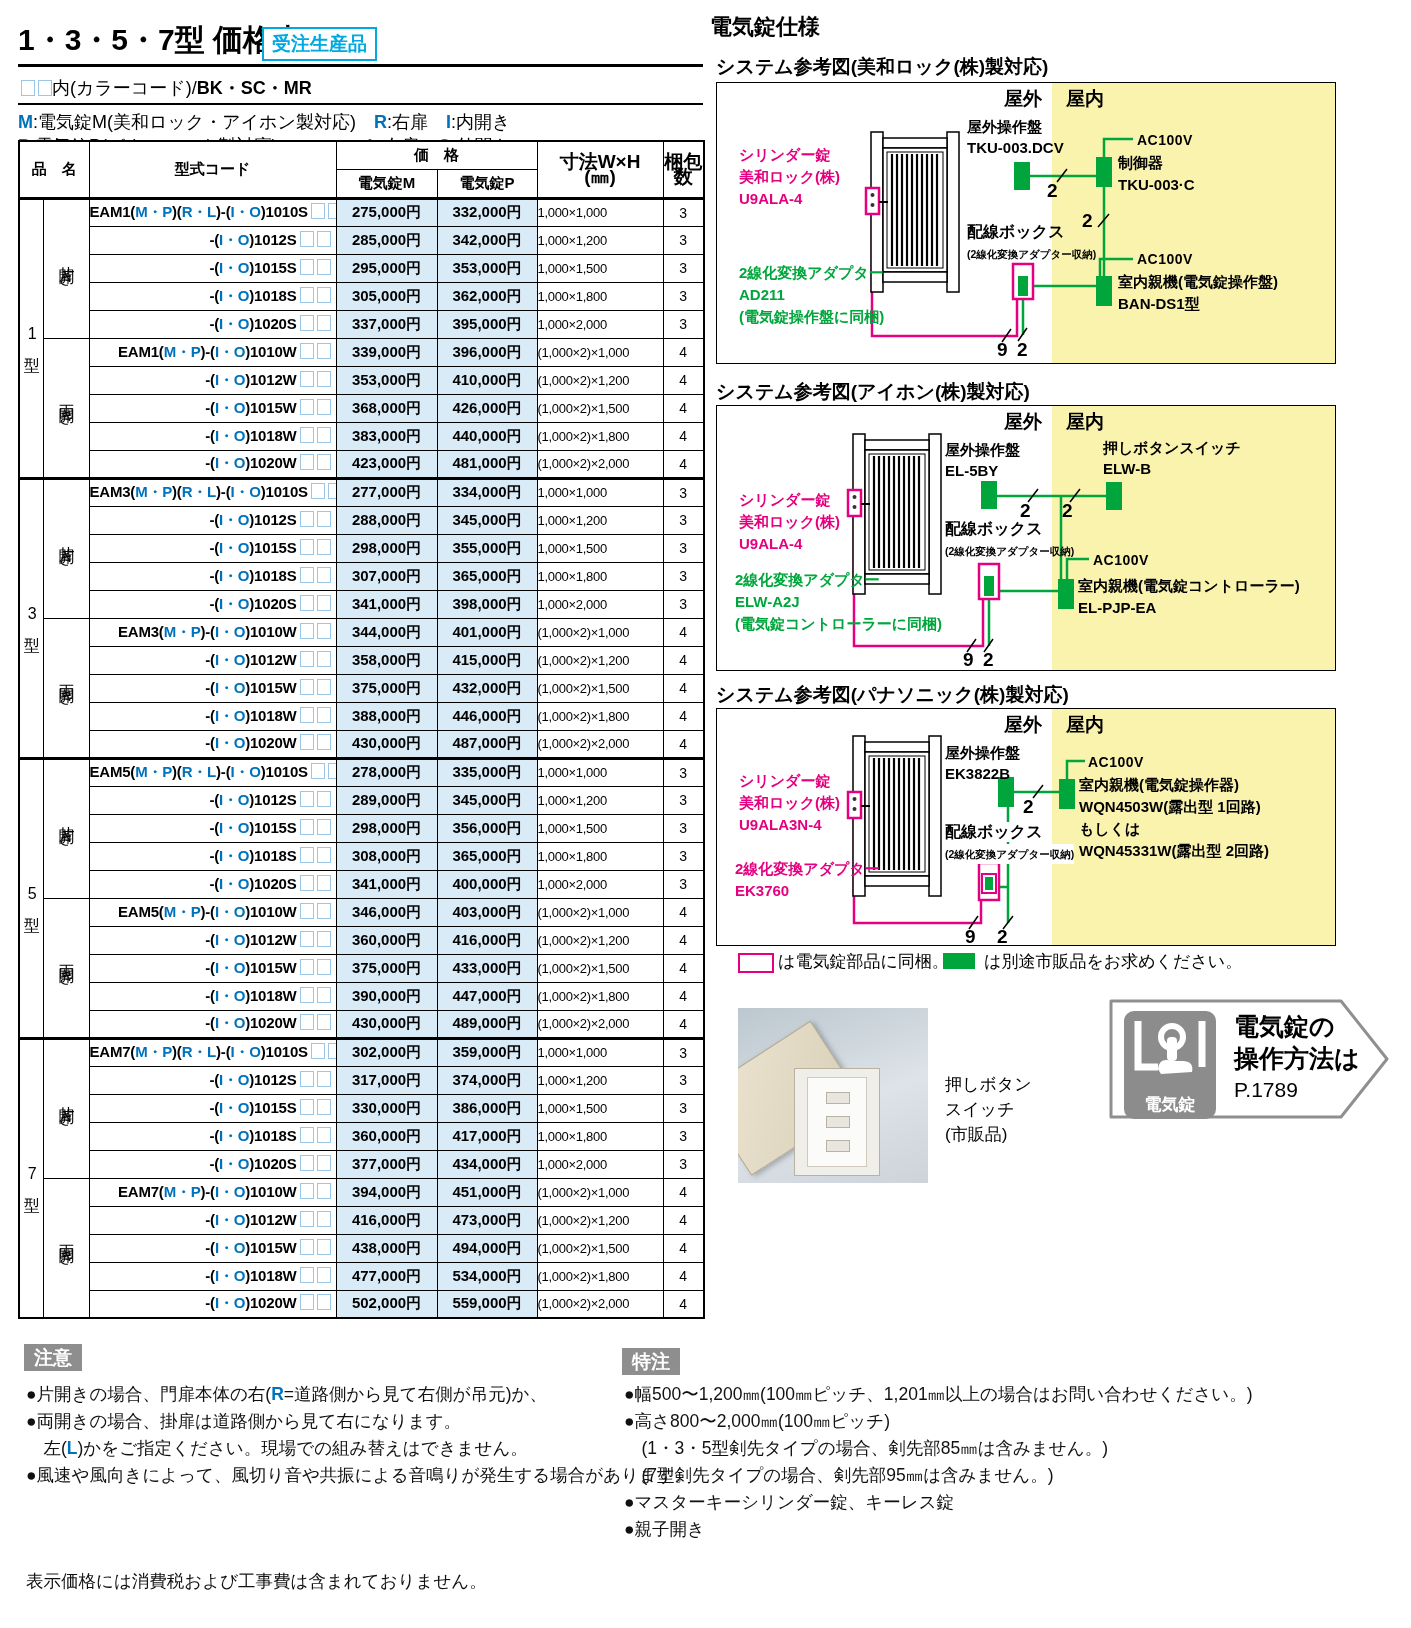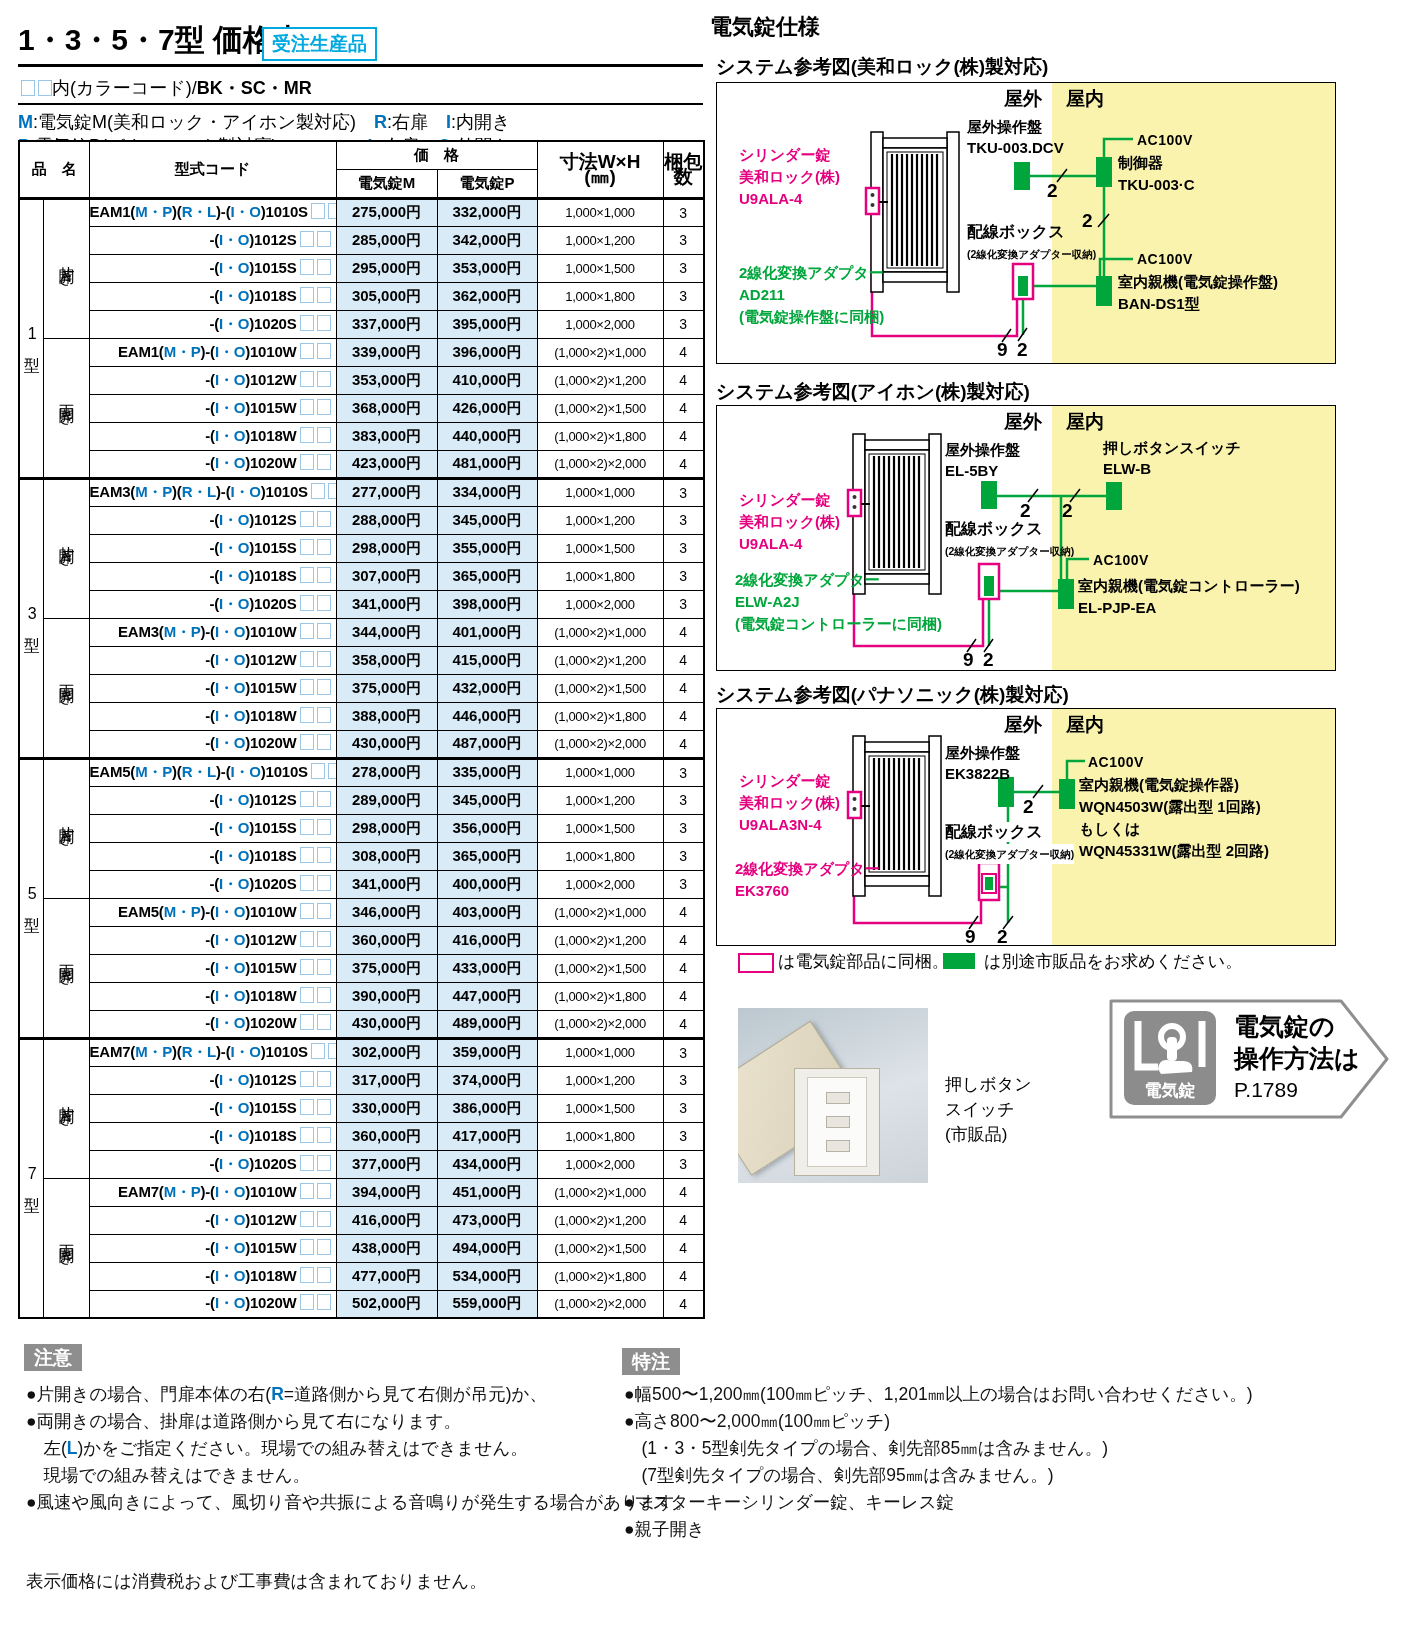--- a/index.html
+++ b/index.html
@@ -21,21 +21,21 @@
   table.price{position:absolute;left:18px;top:140px;border-collapse:collapse;table-layout:fixed;
               width:685px;}
   table.price th,table.price td{border:1px solid #000;padding:0;overflow:hidden;white-space:nowrap;}
   table.price{border:2px solid #000;}
   table.price thead th{font-size:15px;font-weight:bold;text-align:center;vertical-align:middle;background:#fff;}
   .hb{border-bottom:3px solid #000 !important;}
   tr.hrow1{height:28px;} tr.hrow2{height:29px;}
   table.price tbody tr{height:28px;}
   td.code{text-align:right;padding-right:5px !important;font-weight:bold;font-size:15px;letter-spacing:-0.2px;}
   td.price-m,td.price-p{background:#d9ebf7;text-align:center;font-weight:bold;font-size:15px;}
-  td.size{text-align:center;font-size:13px;letter-spacing:-0.3px;}
+  td.size{font-size:13px;letter-spacing:-0.3px;}
   td.qty{text-align:center;font-size:14px;}
   td.typecol,td.opencol{text-align:center;vertical-align:middle;}
   .vtext{writing-mode:vertical-rl;text-orientation:upright;font-size:16px;letter-spacing:3px;display:inline-block;}
   tr.grp td{border-top:3px solid #000;}
   .hsmall{font-size:19px;font-weight:bold;line-height:15px;}
   
   .rtitle{font-size:22px;font-weight:bold;}
   .dtitle{font-size:19px;font-weight:bold;white-space:nowrap;}
   .diagram{position:absolute;background:#fff;border:1.5px solid #000;}
   .yellow{position:absolute;top:0;bottom:0;background:#faf3ae;}
@@ -559,41 +559,40 @@
   <div class="pb-label" style="left:945px;top:1072px">
     <div>押しボタン</div>
     <div>スイッチ</div>
     <div>(市販品)</div>
   </div>
 
   <div class="ebadge" style="left:1108px;top:998px;width:282px;height:122px">
     <svg width="282" height="122">
       <polygon points="3,3 233,3 279,61 233,119 3,119" fill="#fff" stroke="#8f8f8f" stroke-width="3" stroke-linejoin="round"></polygon>
     </svg>
-    <div class="eicon" style="left:16px;top:13px;width:92px;height:94px">
+    <div class="eicon" style="left:16px;top:13px;width:92px;height:108px">
       <svg class="abs" style="left:0;top:4px" width="92" height="64" viewBox="0 0 92 64">
         <polyline points="14,6 14,52 34,52" fill="none" stroke="#fff" stroke-width="7"></polyline>
         <line x1="78" y1="6" x2="78" y2="52" stroke="#fff" stroke-width="7"></line>
         <circle cx="48" cy="22" r="11" fill="none" stroke="#fff" stroke-width="6"></circle>
         <rect x="43" y="22" width="10" height="24" rx="4" fill="#fff"></rect>
         <path d="M34,54 Q35,42 48,46 L60,46 Q70,47 68,57 L37,59 Z" fill="#fff"></path>
       </svg>
       <div class="eicon-text">電気錠</div>
     </div>
     <div class="etext" style="left:126px;top:12px">電気錠の</div>
     <div class="etext" style="left:126px;top:44px">操作方法は</div>
     <div class="epage" style="left:126px;top:80px">P.1789</div>
   </div>
 
   <div class="note-badge" style="left:24px;top:1344px">注意</div>
   <div class="note-block" style="left:26px;top:1381px" id="caution-lines">
       <div>●片開きの場合、門扉本体の右(<span class="blu">R</span>=道路側から見て右側が吊元)か、</div>
       <div>●両開きの場合、掛扉は道路側から見て右になります。</div>
       <div>　左(<span class="blu">L</span>)かをご指定ください。現場での組み替えはできません。</div>
-      <div>　現場での組み替えはできません。</div>
       <div>●風速や風向きによって、風切り音や共振による音鳴りが発生する場合があります。</div>
     </div>
   <div class="note-block" style="left:26px;top:1568px" id="extra-lines">
       <div>表示価格には消費税および工事費は含まれておりません。</div>
     </div>
 
   <div class="note-badge" style="left:622px;top:1348px">特注</div>
   <div class="note-block" style="left:624px;top:1381px" id="custom-lines">
       <div>●幅500〜1,200㎜(100㎜ピッチ、1,201㎜以上の場合はお問い合わせください。)</div>
       <div>●高さ800〜2,000㎜(100㎜ピッチ)</div>

